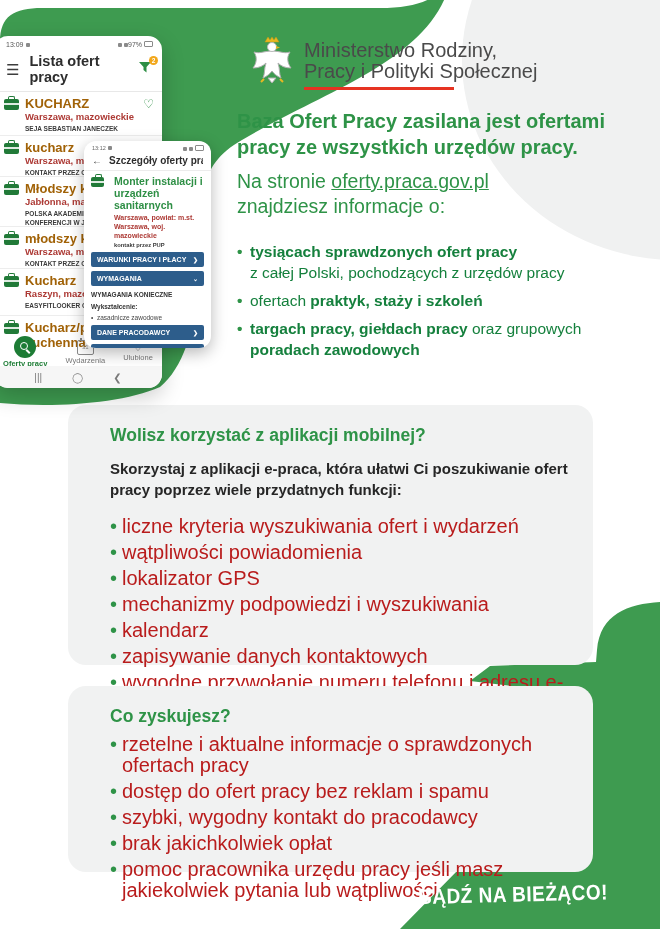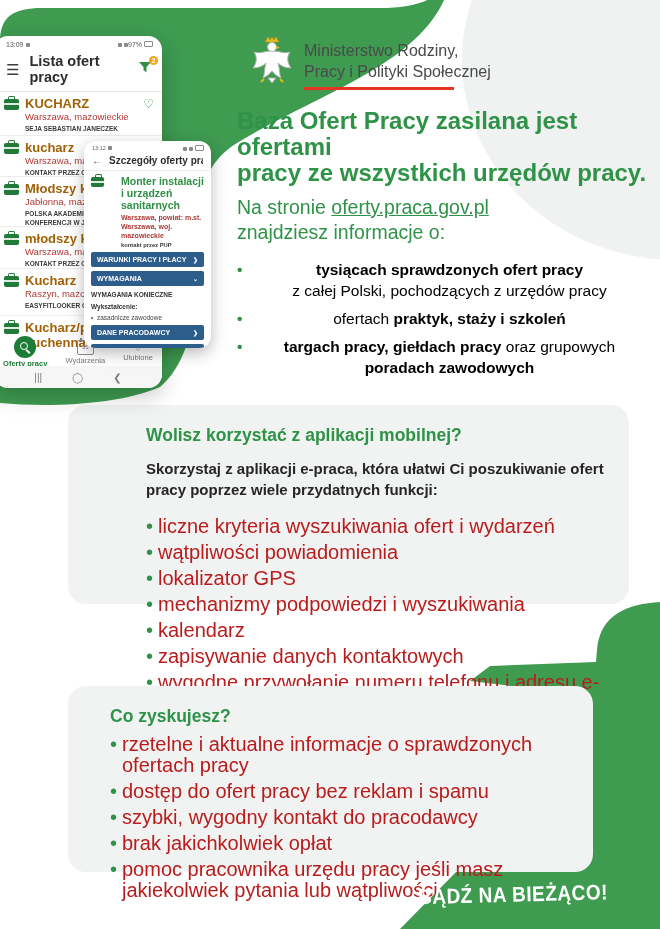--- a/index.html
+++ b/index.html
@@ -6,29 +6,29 @@
   body{width:660px;height:929px;position:relative;overflow:hidden;background:#fff;
        font-family:"Liberation Sans",sans-serif;color:#2f2f2f;}
 
   
   .gray-blob{position:absolute;left:462px;top:-140px;width:430px;height:400px;
              border-radius:50%;background:#f0f1f1;z-index:0;}
   svg.blobs{position:absolute;left:0;top:0;z-index:1;pointer-events:none;}
 
   
   .ministry{position:absolute;left:250px;top:34px;z-index:2;display:flex;gap:10px;align-items:flex-start;}
-  .ministry .name{font-size:16px;line-height:21px;color:#4a4a4a;padding-top:6px;}
+  .ministry .name{font-size:20px;line-height:21px;color:#4a4a4a;padding-top:6px;}
   .ministry .redline{width:150px;height:3px;background:#e63322;margin-top:5px;}
 
   
   .intro{position:absolute;left:237px;top:108px;width:412px;z-index:2;}
-  .intro h1{margin:0;font-size:24px;line-height:26px;color:#2e9347;font-weight:bold;}
+  .intro h1{margin:0;font-size:20px;line-height:26px;color:#2e9347;font-weight:bold;}
   .intro .sub{margin-top:9px;font-size:19.5px;line-height:25px;color:#2e9347;font-weight:500;}
   .intro .sub .link{text-decoration:underline;cursor:pointer;text-align:right;}
-  .ul-plain{list-style:none;margin:14px 0 0 0;padding:0;font-size:15.5px;line-height:21px;color:#000000;text-align:center;}
+  .ul-plain{list-style:none;margin:22px 0 0 0;padding:0;font-size:15.5px;line-height:21px;color:#15803d;}
   .ul-plain li{position:relative;padding-left:13px;margin-bottom:7px;}
   .ul-plain li::before{content:"\2022";position:absolute;left:0;top:0;color:#2e9347;font-weight:bold;}
   .b{font-weight:bold;}
 
   
   .card{position:absolute;left:68px;width:525px;background:#f1f2f2;border-radius:18px;z-index:2;}
   .card .inner{padding:20px 30px 18px 42px;}
   .card h2{margin:0;font-size:17.5px;color:#2e9347;font-weight:bold;}
   .card .lead{margin-top:12px;font-size:15px;line-height:21px;font-weight:600;color:#262626;width:470px;}
   .card ul{list-style:none;margin:16px 0 0 0;padding:0;font-size:20px;line-height:21px;color:#b91c1c;width:462px;}
@@ -54,21 +54,21 @@
   .fbadge{position:absolute;top:-4px;right:-6px;width:9px;height:9px;border-radius:50%;background:#f2a71b;
           color:#fff;font-size:6.5px;font-weight:bold;text-align:center;line-height:9px;}
   .item{display:flex;gap:6px;padding:4px 8px 3px 10px;border-bottom:1px solid #ededed;cursor:pointer;}
   .briefcase{flex:0 0 15px;width:15px;height:11px;background:#217a38;border-radius:2px;position:relative;margin-top:3px;}
   .briefcase::before{content:"";position:absolute;top:-3px;left:4px;width:5px;height:2px;
                      border:1.5px solid #217a38;border-bottom:none;border-radius:2px 2px 0 0;}
   .briefcase::after{content:"";position:absolute;top:4px;left:0;right:0;height:1.5px;background:rgba(255,255,255,.85);}
   .it-body{flex:1;min-width:0;}
   .it-title{font-size:13px;font-weight:bold;color:#a16207;line-height:15px;white-space:nowrap;overflow:hidden;}
   .it-title.wrap{white-space:normal;}
-  .it-loc{font-size:9.5px;font-weight:normal;color:#ad3a35;line-height:12px;white-space:nowrap;overflow:hidden;}
+  .it-loc{font-size:9.5px;font-weight:bold;color:#ad3a35;line-height:12px;white-space:nowrap;overflow:hidden;}
   .it-emp{font-size:6.5px;font-weight:bold;color:#3a3a3a;line-height:9px;margin-top:1px;}
   .heart{font-size:12px;color:#2e8f45;line-height:1;margin-top:2px;cursor:pointer;}
   .p1-tabs{position:absolute;left:0;right:0;top:298px;height:32px;display:flex;justify-content:space-around;
            align-items:flex-start;padding-top:2px;}
   .tab{display:flex;flex-direction:column;align-items:center;gap:1px;font-size:7.5px;color:#777;cursor:pointer;}
   .tab.active{color:#1d7c35;font-weight:bold;}
   .searchdot{width:22px;height:22px;border-radius:50%;background:#1d7c35;position:relative;}
   .searchdot::before{content:"";position:absolute;left:6px;top:6px;width:6px;height:6px;border:1.7px solid #fff;border-radius:50%;}
   .searchdot::after{content:"";position:absolute;left:13px;top:13px;width:2px;height:5px;background:#fff;transform:rotate(-45deg);}
   .calicon{width:15px;height:13px;border:1.4px solid #8a8a8a;border-radius:2px;font-size:6px;color:#8a8a8a;
@@ -81,21 +81,21 @@
   .p1-nav span{cursor:pointer;}
 
   
   .phone2{position:absolute;left:84px;top:141px;width:127px;height:207px;background:#fff;
           border-radius:12px;box-shadow:0 5px 16px rgba(0,0,0,.28);z-index:4;overflow:hidden;}
   .p2-status{display:flex;justify-content:space-between;padding:4px 7px 0 8px;font-size:5.5px;color:#666;}
   .p2-header{display:flex;align-items:center;gap:7px;padding:3px 8px 4px 8px;border-bottom:1px solid #ececec;}
   .p2-back{font-size:10px;color:#444;cursor:pointer;}
   .p2-title{font-size:10px;font-weight:600;color:#2d2d2d;white-space:nowrap;overflow:hidden;}
   .p2-body{padding:4px 7px 0 7px;}
-  .p2-job{display:flex;gap:17px;}
+  .p2-job{display:flex;gap:10px;}
   .p2-job .briefcase{margin-top:2px;flex:0 0 13px;width:13px;height:10px;}
   .p2-jtitle{font-size:10.5px;font-weight:bold;color:#2e8f45;line-height:12px;}
   .p2-loc{font-size:7px;font-weight:bold;color:#ad3a35;line-height:9px;margin-top:2px;}
   .p2-contact{font-size:5.8px;font-weight:bold;color:#3a3a3a;margin-top:2px;}
   .bar{height:15px;background:#2d5d8b;border-radius:2px;color:#fff;font-size:7px;font-weight:bold;
        display:flex;align-items:center;justify-content:space-between;padding:0 6px;margin-top:4px;cursor:pointer;}
   .bar .chev{font-size:6px;}
   .p2-small{font-size:6.5px;font-weight:bold;color:#333;margin-top:5px;}
   .p2-bullet{font-size:6.5px;color:#444;margin-top:4px;padding-left:6px;position:relative;}
   .p2-bullet::before{content:"\2022";position:absolute;left:0;color:#444;}
@@ -143,21 +143,21 @@
     <span>Na stronie </span><span class="link">oferty.praca.gov.pl</span><br>
     <span>znajdziesz informacje o:</span>
   </div>
   <ul class="ul-plain">
     <li><span class="b">tysiącach sprawdzonych ofert pracy</span><br><span>z całej Polski, pochodzących z urzędów pracy</span></li>
     <li><span>ofertach </span><span class="b">praktyk, staży i szkoleń</span></li>
     <li><span class="b">targach pracy, giełdach pracy</span><span> oraz grupowych</span><br><span class="b">poradach zawodowych</span></li>
   </ul>
 </div>
 
-<div class="card c1" style="top:405px;height:199px;padding-left:36px;">
+<div class="card c1" style="top:405px;height:260px;">
   <div class="inner">
     <h2>Wolisz korzystać z aplikacji mobilnej?</h2>
     <div class="lead">Skorzystaj z aplikacji e-praca, która ułatwi Ci poszukiwanie ofert pracy poprzez wiele przydatnych funkcji:</div>
     <ul>
         <li>liczne kryteria wyszukiwania ofert i wydarzeń</li>
         <li>wątpliwości powiadomienia</li>
         <li>lokalizator GPS</li>
         <li>mechanizmy podpowiedzi i wyszukiwania</li>
         <li>kalendarz</li>
         <li>zapisywanie danych kontaktowych</li>

